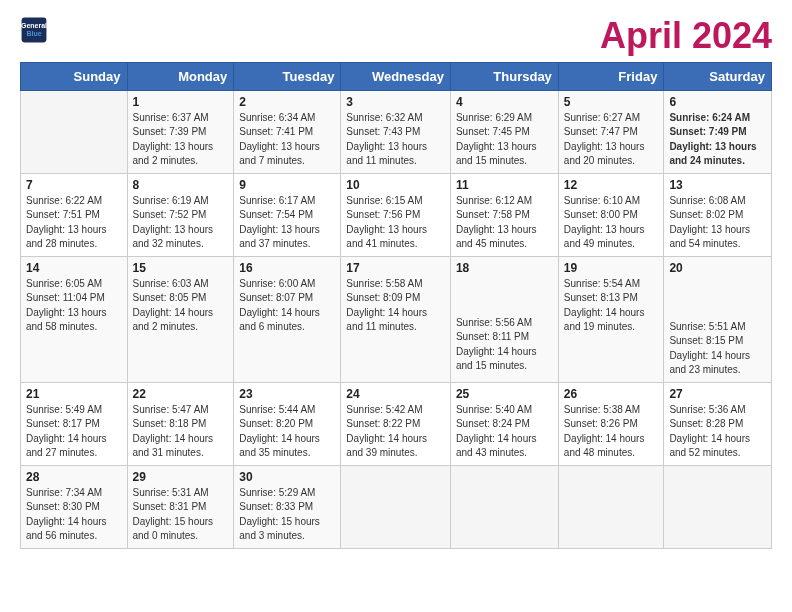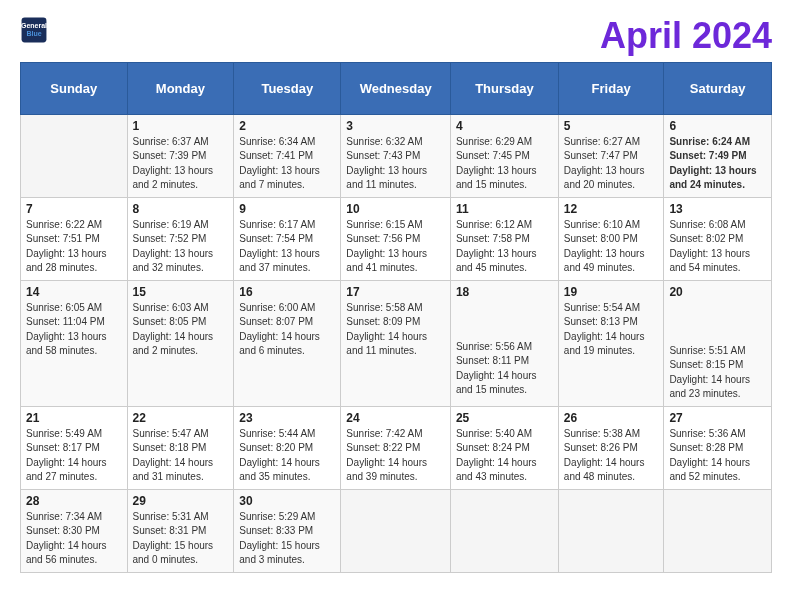--- a/index.html
+++ b/index.html
@@ -24,41 +24,41 @@
     .logo-icon {
       width: 28px;
       height: 28px;
     }
     .title-area {
       text-align: right;
     }
     .month-title {
       font-size: 36px;
       font-weight: bold;
-      color: #6d28d9;
+      color: #be185d;
       line-height: 1.1;
     }
     .subtitle {
       font-size: 16px;
       color: #333;
       font-weight: 600;
     }
     table {
       width: 100%;
       border-collapse: collapse;
       margin-top: 4px;
     }
     thead th {
       background-color: #3a6db5;
       color: #fff;
       font-size: 13px;
       font-weight: 700;
-      padding: 18px 6px;
+      padding: 6px 6px;
       border: 1px solid #2a5a9a;
-      text-align: center;
+      text-align: right;
     }
     tbody td {
       border: 1px solid #ccc;
       vertical-align: top;
       padding: 4px 5px;
       min-height: 80px;
       width: 113px;
     }
     tbody tr:nth-child(odd) td {
       background: #f9f9f9;
@@ -275,21 +275,21 @@
         </td>
         <td>
           <span class="day-number">23</span>
           <div class="day-info" style="white-space: pre-line;">Sunrise: 5:44 AM
 Sunset: 8:20 PM
 Daylight: 14 hours
 and 35 minutes.</div>
         </td>
         <td>
           <span class="day-number">24</span>
-          <div class="day-info" style="white-space: pre-line;">Sunrise: 7:42 AM
+          <div class="day-info" style="white-space: pre-line;">Sunrise: 5:42 AM
 Sunset: 8:22 PM
 Daylight: 14 hours
 and 39 minutes.</div>
         </td>
         <td>
           <span class="day-number">25</span>
           <div class="day-info" style="white-space: pre-line;">Sunrise: 5:40 AM
 Sunset: 8:24 PM
 Daylight: 14 hours
 and 43 minutes.</div>

